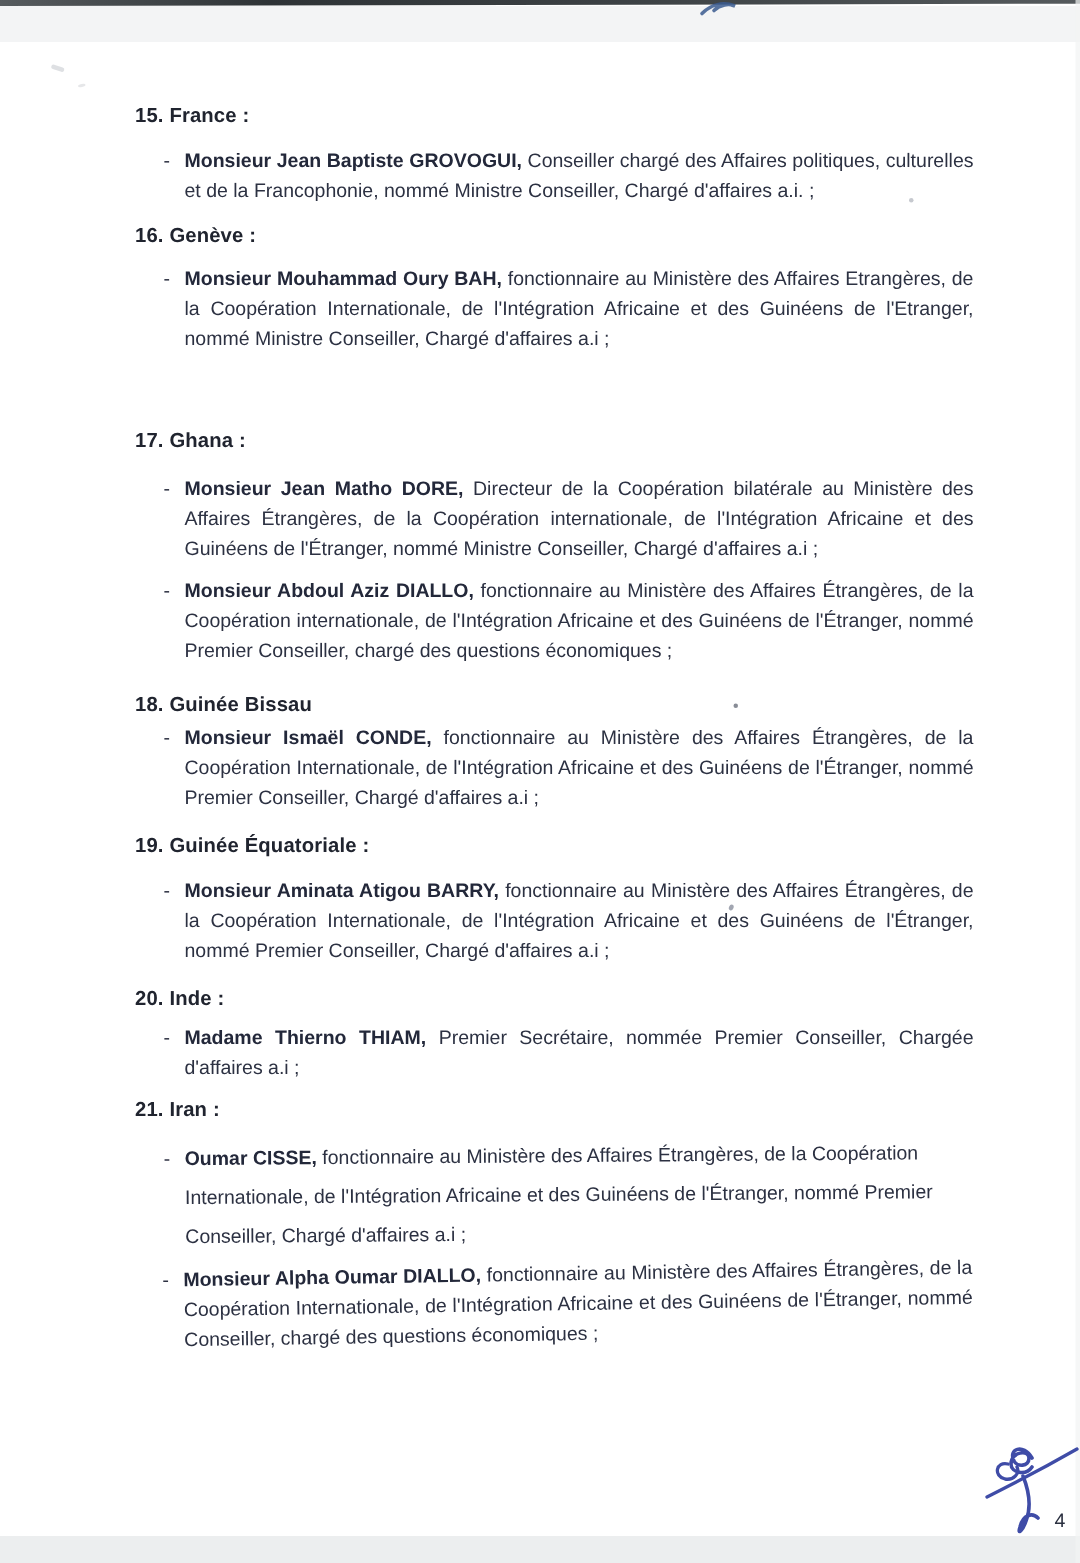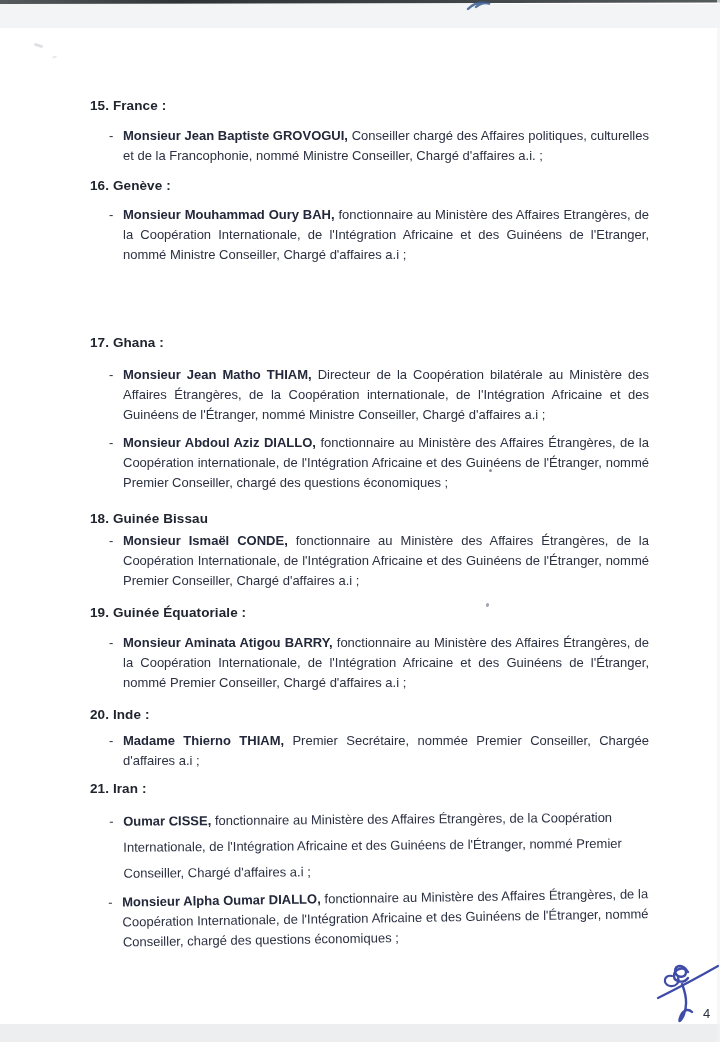--- a/index.html
+++ b/index.html
@@ -16,34 +16,34 @@
   .scan-top-band{position:absolute;top:4px;left:0;width:720px;height:24px;background:#f3f4f5;}
   .scan-bottom-band{position:absolute;bottom:0;left:0;width:720px;height:18px;background:#eceeef;}
   .scan-right-edge{position:absolute;top:0;right:0;width:3px;height:1042px;background:#f2f3f4;opacity:.7;}
   .speck{position:absolute;background:#b6bac0;border-radius:50%;}
   .speck.s1{left:34px;top:44px;width:9px;height:3px;opacity:.45;transform:rotate(18deg);border-radius:2px;}
   .speck.s2{left:52px;top:56px;width:5px;height:2px;opacity:.35;transform:rotate(-12deg);}
   .speck.s3{left:489px;top:469px;width:3px;height:3px;opacity:.8;background:#6a6f7c;}
   .speck.s4{left:486px;top:603px;width:3px;height:4px;opacity:.7;background:#7b8090;transform:rotate(25deg);}
   .speck.s5{left:606px;top:132px;width:3px;height:3px;opacity:.5;background:#8e93a0;}
 
-  .content{position:absolute;top:96px;left:0;width:652px;
+  .content{position:absolute;top:67px;left:0;width:652px;
     padding:0 3px 0 90px;box-sizing:border-box;color:#2b3040;}
 
   .heading{font-size:13.5px;font-weight:bold;color:#20242f;margin:0;line-height:20px;letter-spacing:.1px;}
   .item{position:relative;font-size:13px;line-height:20px;margin:0;
     padding-left:33px;text-align:justify;color:#2c3142;}
   .item::before{content:"-";position:absolute;left:19px;top:0;color:#2c3142;}
   .item .name{font-weight:bold;color:#23283a;}
   .item.ragged{text-align:left;line-height:26px;transform:rotate(-0.45deg);transform-origin:left top;}
   .item.tilt{transform:rotate(-0.9deg);transform-origin:left bottom;}
 
   .mt6{margin-top:6px;} .mt8{margin-top:8px;} .mt9{margin-top:9px;}
   .mt10{margin-top:10px;} .mt12{margin-top:12px;} .mt14{margin-top:2px;}
-  .mt36{margin-top:16px;} .mt44{margin-top:68px;}
+  .mt36{margin-top:16px;} .mt44{margin-top:48px;}
 
   .page-number{position:absolute;left:703px;top:1006px;font-size:13px;color:#2b3040;}
   .signature{position:absolute;left:648px;top:960px;width:72px;height:68px;}
   .top-ink{position:absolute;left:466px;top:0;width:26px;height:12px;}
 </style>
 </head>
 <body>
 
 <div class="scan-top-bar"></div>
 <div class="scan-top-band"></div>
@@ -68,21 +68,21 @@
   </p>
 
   <h3 class="heading mt10">16. Genève :</h3>
   <p class="item mt9">
     <span class="name">Monsieur Mouhammad Oury BAH,</span>
     <span>fonctionnaire au Ministère des Affaires Etrangères, de la Coopération Internationale, de l'Intégration Africaine et des Guinéens de l'Etranger, nommé Ministre Conseiller,  Chargé d'affaires a.i ;</span>
   </p>
 
   <h3 class="heading mt44">17. Ghana :</h3>
   <p class="item mt12">
-    <span class="name">Monsieur Jean Matho THIAM,</span>
+    <span class="name">Monsieur Jean Matho DORE,</span>
     <span>Directeur de la Coopération bilatérale au Ministère des Affaires Étrangères, de la Coopération internationale, de l'Intégration Africaine et des Guinéens de l'Étranger, nommé Ministre Conseiller, Chargé d'affaires a.i ;</span>
   </p>
   <p class="item mt8">
     <span class="name">Monsieur Abdoul Aziz DIALLO,</span>
     <span>fonctionnaire au Ministère des Affaires Étrangères, de la Coopération internationale, de l'Intégration Africaine et des Guinéens de l'Étranger, nommé Premier Conseiller, chargé des questions économiques ;</span>
   </p>
 
   <h3 class="heading mt36">18. Guinée Bissau</h3>
   <p class="item mt14">
     <span class="name">Monsieur Ismaël CONDE,</span>

